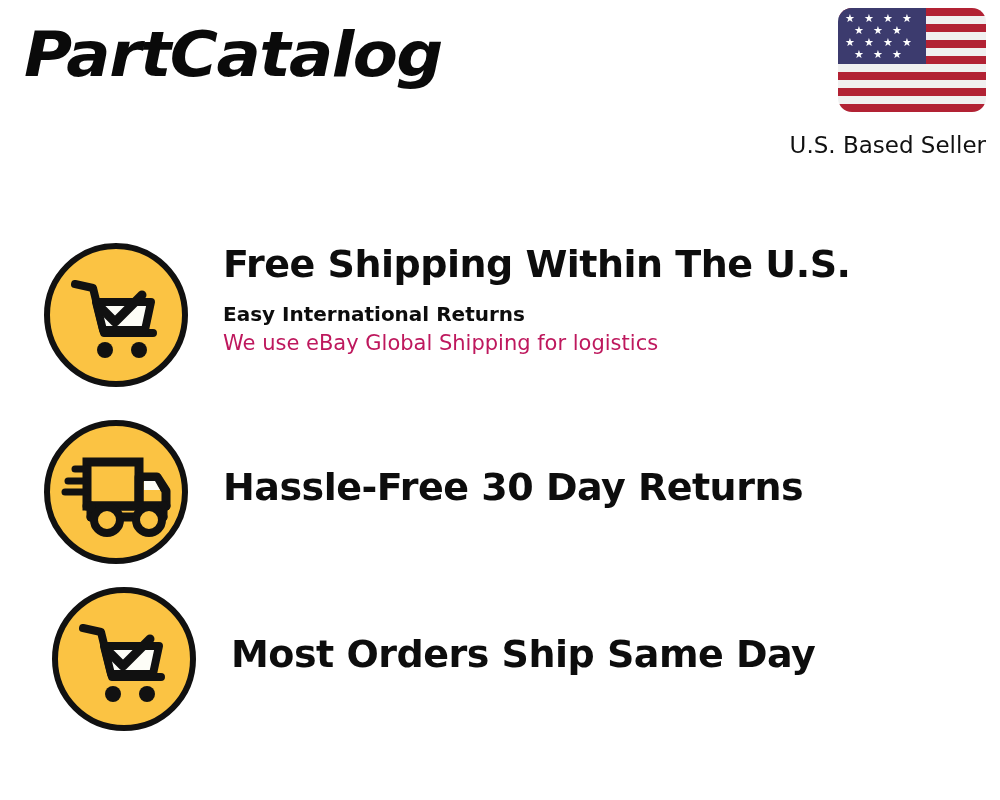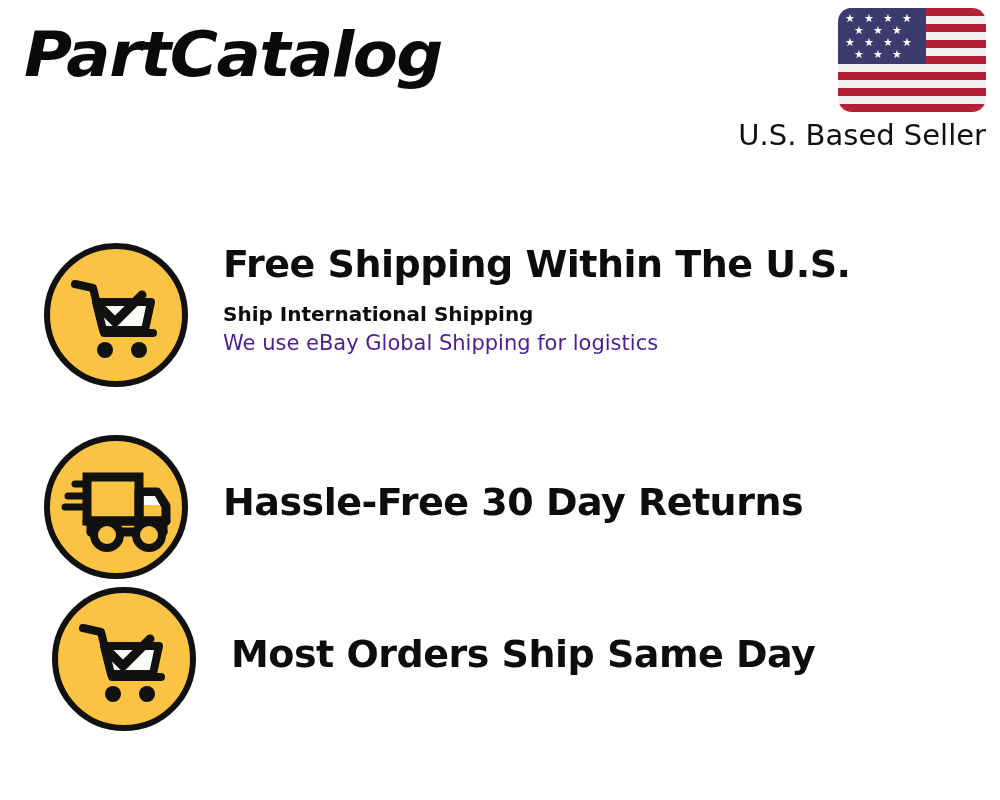--- a/index.html
+++ b/index.html
@@ -99,44 +99,44 @@
     background: #3c3b6e;
   }
   .flag .star {
     position: absolute;
     color: #ffffff;
     font-size: 11px;
     line-height: 11px;
   }
   .seller-caption {
     font-family: "DejaVu Sans", sans-serif;
-    font-size: 29px;
+    font-size: 23px;
     font-weight: 400;
     color: #111111;
     line-height: 34px;
-    margin-top: 2px;
+    margin-top: 12px;
     white-space: nowrap;
   }
 
   
   .features {
     position: absolute;
     left: 0;
     top: 232px;
     width: 1000px;
   }
   .feature-row {
     position: absolute;
     left: 0;
     width: 1000px;
     display: flex;
     align-items: flex-start;
   }
   .row-1 { top: 8px;   height: 180px; }
-  .row-2 { top: 200px; height: 165px; }
+  .row-2 { top: 185px; height: 165px; }
   .row-3 { top: 352px; height: 160px; padding-left: 8px; }
 
   .badge {
     width: 150px;
     height: 150px;
     flex: 0 0 150px;
     margin-left: 41px;
     position: relative;
   }
   .badge svg { display: block; }
@@ -175,21 +175,21 @@
     line-height: 28px;
     color: #0d0d0d;
     margin-top: 14px;
     white-space: nowrap;
   }
   .subhead-note {
     font-family: "DejaVu Sans", sans-serif;
     font-weight: 400;
     font-size: 21px;
     line-height: 30px;
-    color: #4c1d95;
+    color: #be185d;
     white-space: nowrap;
   }
 </style>
 </head>
 <body>
 
 <div class="page">
 
   <div class="header">
 
@@ -237,21 +237,21 @@
           <circle cx="75" cy="75" r="69" fill="#FBC343" stroke="#111111" stroke-width="6"></circle>
           <path d="M34 44 L52 48 L63 93 L112 93" fill="none" stroke="#111111" stroke-width="8" stroke-linecap="round" stroke-linejoin="round"></path>
           <path d="M55 62 L110 62 L104 90 L62 90 Z" fill="#fdfdf7" stroke="#111111" stroke-width="8" stroke-linejoin="round"></path>
           <path d="M60 68 L74 82 L101 55" fill="none" stroke="#111111" stroke-width="9" stroke-linecap="round" stroke-linejoin="round"></path>
           <circle cx="64" cy="110" r="8" fill="#111111"></circle>
           <circle cx="98" cy="110" r="8" fill="#111111"></circle>
         </svg>
       </div>
       <div class="feature-text">
         <div class="headline">Free Shipping Within The U.S.</div>
-        <div class="subhead-bold">Ship International Shipping</div>
+        <div class="subhead-bold">Easy International Returns</div>
         <div class="subhead-note">We use eBay Global Shipping for logistics</div>
       </div>
     </div>
 
     <div class="feature-row row-2">
       <div class="badge">
         <svg width="150" height="150" viewBox="0 0 150 150" xmlns="http://www.w3.org/2000/svg">
           <circle cx="75" cy="75" r="69" fill="#FBC343" stroke="#111111" stroke-width="6"></circle>
           <rect x="46" y="45" width="52" height="44" fill="none" stroke="#111111" stroke-width="9"></rect>
           <path d="M98 60 L116 60 L125 74 L125 89 L98 89 Z" fill="none" stroke="#111111" stroke-width="9" stroke-linejoin="round"></path>

